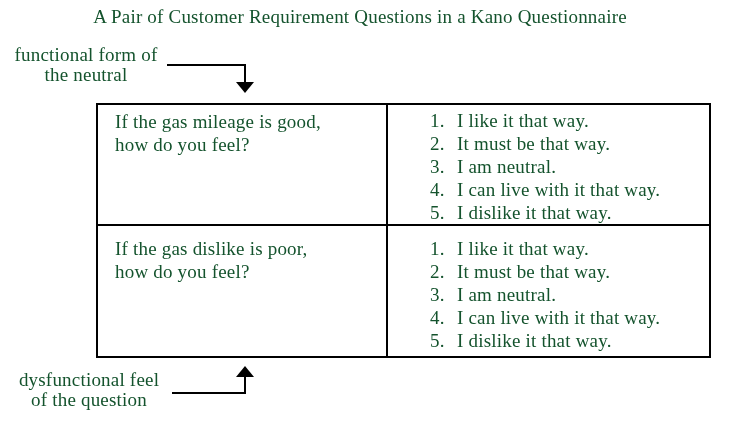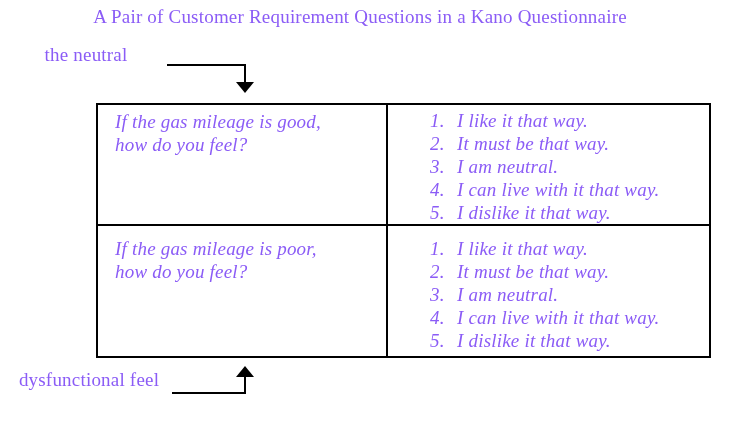--- a/index.html
+++ b/index.html
@@ -1,21 +1,21 @@
 <!DOCTYPE html>
 <html><head>
 <meta charset="utf-8">
 <style>
   html,body{margin:0;padding:0;background:#ffffff;}
   .page{
     position:relative;
     width:734px;height:424px;
     background:#ffffff;
     font-family:"Liberation Serif","DejaVu Serif",serif;
-    color:#8b5cf6;
+    color:#14532d;
     overflow:hidden;
   }
   .title{
     position:absolute;left:0;top:6px;width:720px;
     text-align:center;
     font-size:19px;letter-spacing:0.2px;
   }
   .side-label{
     position:absolute;
     font-size:19px;line-height:20px;
@@ -45,39 +45,40 @@
   }
   .kano-table{
     position:absolute;left:96px;top:103px;
     width:615px;height:255px;
     box-sizing:border-box;
     border:2px solid #000000;
     display:grid;
     grid-template-columns:290px 1fr;
     grid-template-rows:121px 1fr;
   }
-  .cell{box-sizing:border-box;font-size:19px;line-height:23px;letter-spacing:0.2px;font-style:italic;}
+  .cell{box-sizing:border-box;font-size:19px;line-height:23px;letter-spacing:0.2px;}
   .cell.q{padding:5px 8px 0 17px;}
   .cell.opts{padding:4px 4px 0 42px;}
   .row1{border-bottom:2px solid #000000;}
   .colq{border-right:2px solid #000000;}
   .row2.q{padding-top:11px;}
   .row2.opts{padding-top:11px;}
   .opt{display:flex;}
   .opt .num{width:27px;flex:none;}
   .opt .txt{flex:1;}
 </style>
 </head>
 <body>
 
 <div class="page">
 
   <div class="title">A Pair of Customer Requirement Questions in a Kano Questionnaire</div>
 
   <div class="side-label label-functional">
+    <div>functional form of</div>
     <div>the neutral</div>
   </div>
 
   <div class="hline top-hline"></div>
   <div class="vline top-vline"></div>
   <div class="arrow-down"></div>
 
   <div class="kano-table">
 
     <div class="cell q row1 colq">
@@ -102,21 +103,21 @@
         <span class="num">4.</span>
         <span class="txt">I can live with it that way.</span>
       </div>
       <div class="opt">
         <span class="num">5.</span>
         <span class="txt">I dislike it that way.</span>
       </div>
     </div>
 
     <div class="cell q row2 colq">
-      <div>If the gas mileage is poor,</div>
+      <div>If the gas dislike is poor,</div>
       <div>how do you feel?</div>
     </div>
 
     <div class="cell opts row2">
       <div class="opt">
         <span class="num">1.</span>
         <span class="txt">I like it that way.</span>
       </div>
       <div class="opt">
         <span class="num">2.</span>
@@ -137,15 +138,16 @@
     </div>
 
   </div>
 
   <div class="hline bottom-hline"></div>
   <div class="vline bottom-vline"></div>
   <div class="arrow-up"></div>
 
   <div class="side-label label-dysfunctional">
     <div>dysfunctional feel</div>
+    <div>of the question</div>
   </div>
 
 </div>
 
 </body></html>

